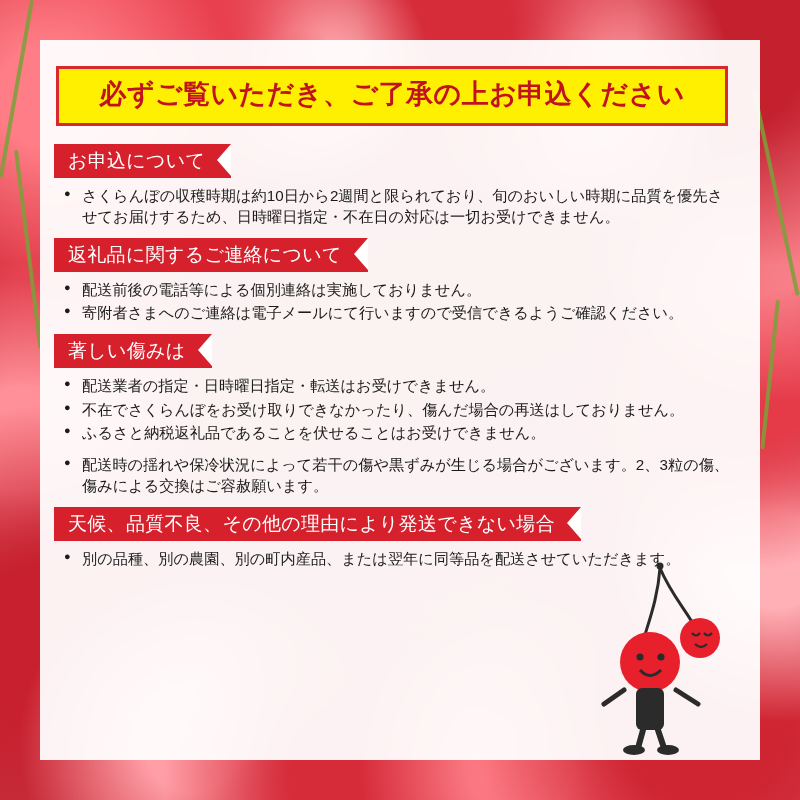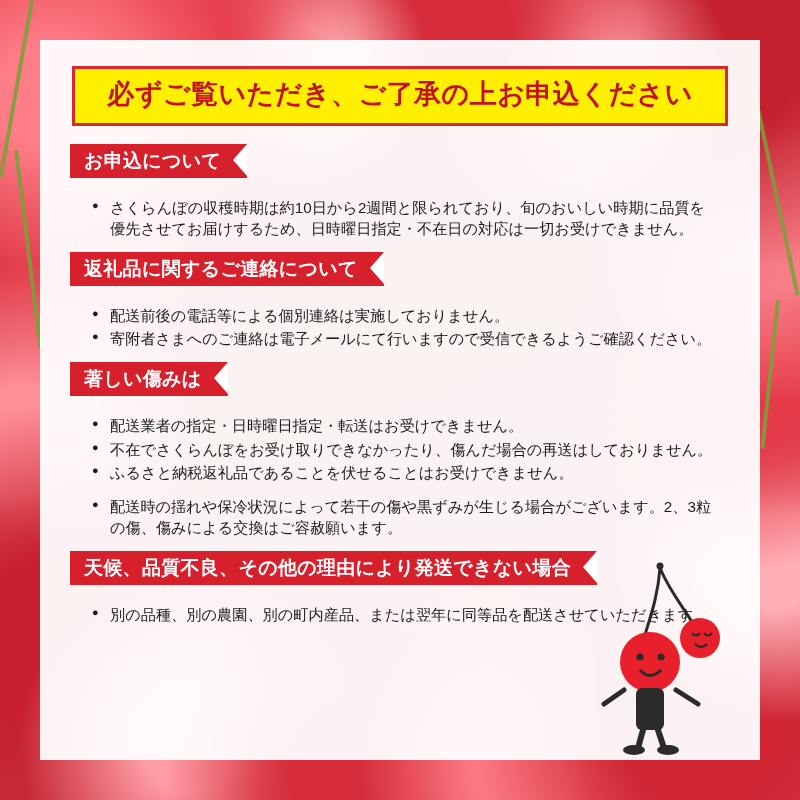--- a/index.html
+++ b/index.html
@@ -55,21 +55,21 @@
 
   
   #panel {
     position: absolute;
     left: 40px;
     top: 40px;
     width: 720px;
     height: 720px;
     background: rgba(255,255,255,0.94);
     box-sizing: border-box;
-    padding: 22px 26px 10px 26px;
+    padding: 22px 26px 10px 10px;
     overflow: hidden;
   }
 
   
   #main-banner {
     background: #fff000;
     border: 3px solid #d9272e;
     text-align: center;
     padding: 11px 6px 13px 6px;
     margin: 4px 6px 18px 6px;
@@ -84,41 +84,41 @@
   }
 
   
   .section { margin: 0 4px 10px 4px; }
   .ribbon {
     display: inline-block;
     position: relative;
     background: #d6202c;
     color: #ffffff;
     font-size: 19px;
-    font-weight: bold;
+    font-weight: normal;
     line-height: 1;
     padding: 7px 26px 8px 14px;
     margin-bottom: 7px;
     letter-spacing: .3px;
     white-space: nowrap;
   }
   .ribbon::after {
     content: "";
     position: absolute;
     right: 0; top: 0;
     width: 0; height: 0;
     border-top: 16px solid transparent;
     border-bottom: 16px solid transparent;
     border-right: 14px solid #ffffff;
   }
 
   
   ul.bullets {
     list-style: none;
-    margin: 12px;
+    margin: 0;
     padding: 0 0 0 10px;
   }
   ul.bullets li {
     position: relative;
     padding-left: 18px;
     font-size: 15.2px;
     line-height: 1.42;
     color: #1b1b1b;
     margin-bottom: 2px;
   }

